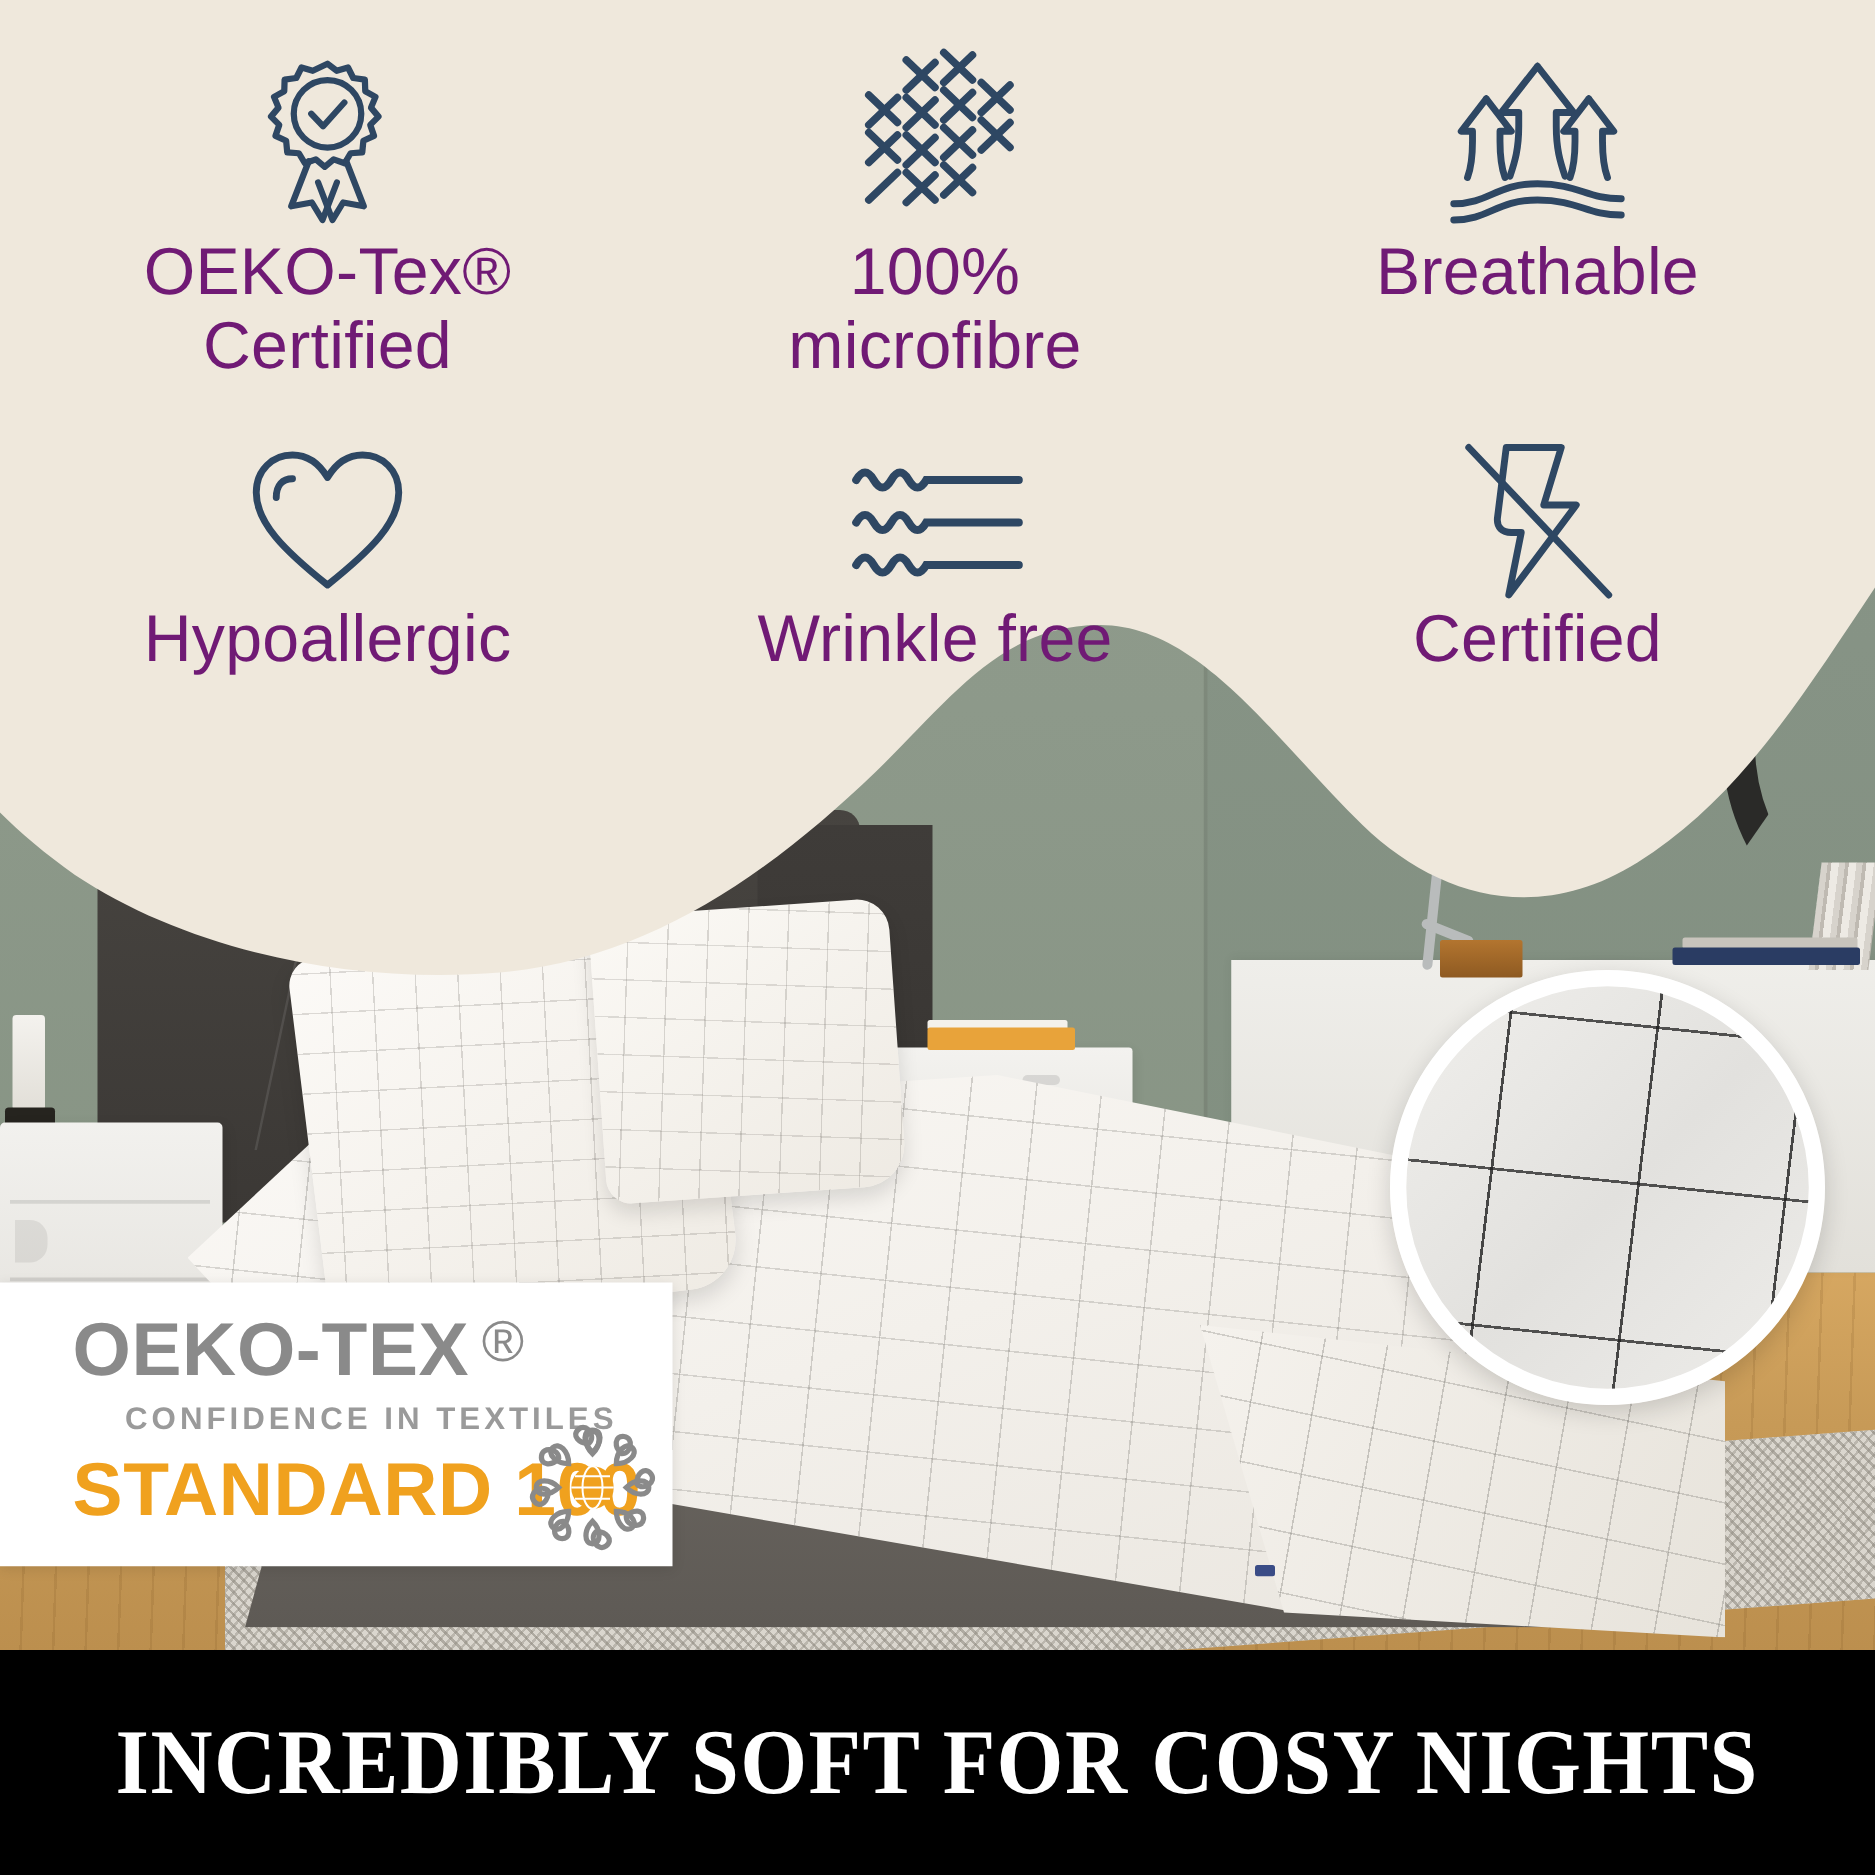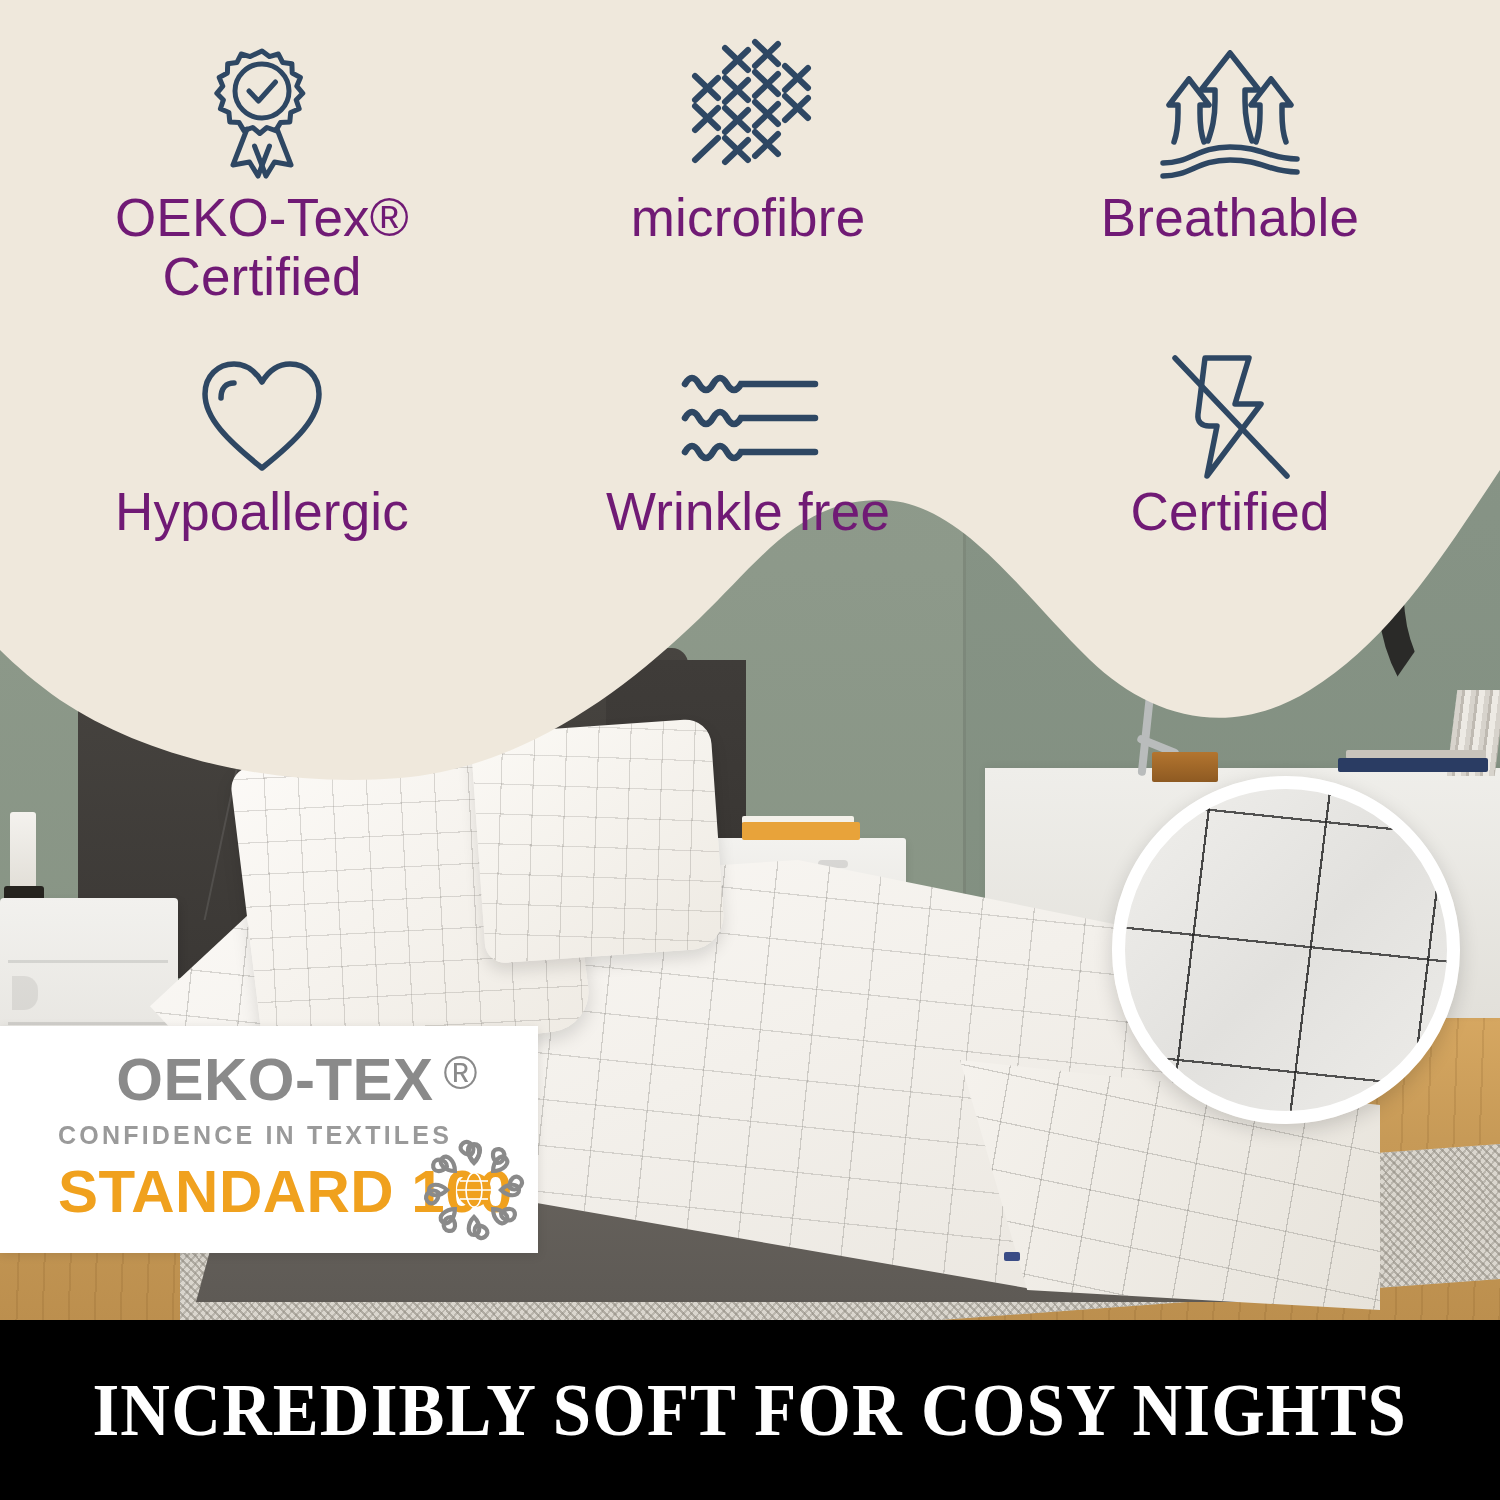--- a/index.html
+++ b/index.html
@@ -138,23 +138,23 @@
   .zoomcircle .zg{position:absolute;left:-30px;top:-30px;width:420px;height:420px;
         background-image:
           repeating-linear-gradient(97deg,rgba(30,30,30,.80) 0 2.2px,rgba(0,0,0,0) 2.2px 118px),
           repeating-linear-gradient(6deg,rgba(30,30,30,.75) 0 2.2px,rgba(0,0,0,0) 2.2px 126px);}
 
   
   .oeko{position:absolute;left:0;top:1026px;width:538px;height:227px;background:#FFFFFF;
         box-shadow:0 2px 10px rgba(0,0,0,.10);}
   .oeko-wrap{position:absolute;left:58px;top:24px;width:420px;}
   .oeko-top{color:#8A8A8A;font-size:60px;font-weight:700;letter-spacing:.5px;line-height:1;
-        display:flex;align-items:flex-start;white-space:nowrap;justify-content:flex-end;}
+        display:flex;align-items:flex-start;white-space:nowrap;}
   .oeko-reg{font-size:46px;margin-left:10px;font-weight:400;}
-  .oeko-sub{color:#9A9A9A;font-size:25px;font-weight:700;letter-spacing:3.2px;margin-top:11px;white-space:nowrap;}
+  .oeko-sub{color:#9A9A9A;font-size:25px;font-weight:700;letter-spacing:3.2px;margin-top:11px;white-space:nowrap;margin-left:42px;}
   .oeko-std{color:#F0A11E;font-size:60px;font-weight:700;letter-spacing:.5px;margin-top:7px;white-space:nowrap;}
   .oeko-emblem{position:absolute;left:420px;top:110px;width:108px;height:108px;}
 
   
   .banner{position:absolute;left:0;top:1320px;width:1500px;height:180px;background:#000000;
         display:flex;align-items:center;justify-content:center;}
   .banner-txt{color:#FFFFFF;font-family:"Liberation Serif", serif;font-size:74px;font-weight:700;
         letter-spacing:1.2px;transform:scaleX(.93);white-space:nowrap;}
 </style>
 </head>
@@ -274,20 +274,21 @@
                 <line x1="82" y1="64" x2="105" y2="86"></line>
               <line x1="82" y1="94" x2="105" y2="116"></line>
                 <line x1="82" y1="4" x2="105" y2="26"></line>
               <line x1="112" y1="58" x2="135" y2="80"></line>
                 <line x1="112" y1="28" x2="135" y2="50"></line>
             </g>
           </g>
         </svg>
       </div>
       <div class="lbl">
+        <div>100%</div>
         <div>microfibre</div>
       </div>
     </div>
 
     <div class="feat f3">
       <div class="ico">
         <svg width="130" height="122" viewBox="0 0 130 122">
           <g fill="none" stroke="#2E4763" stroke-width="5.5" stroke-linecap="round" stroke-linejoin="round">
             <path d="M65 112 C30 84 8 62 8 38 C8 20 21 8 37 8 C50 8 59 16 65 26
                      C71 16 80 8 93 8 C109 8 122 20 122 38 C122 62 100 84 65 112 Z"></path>

